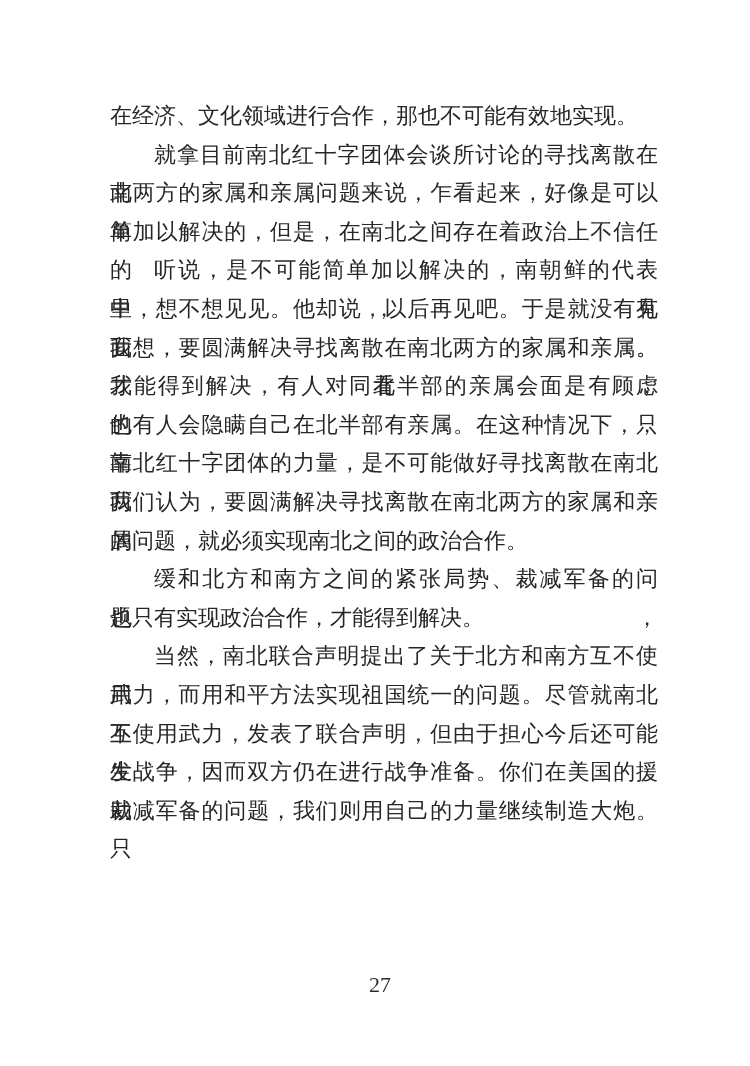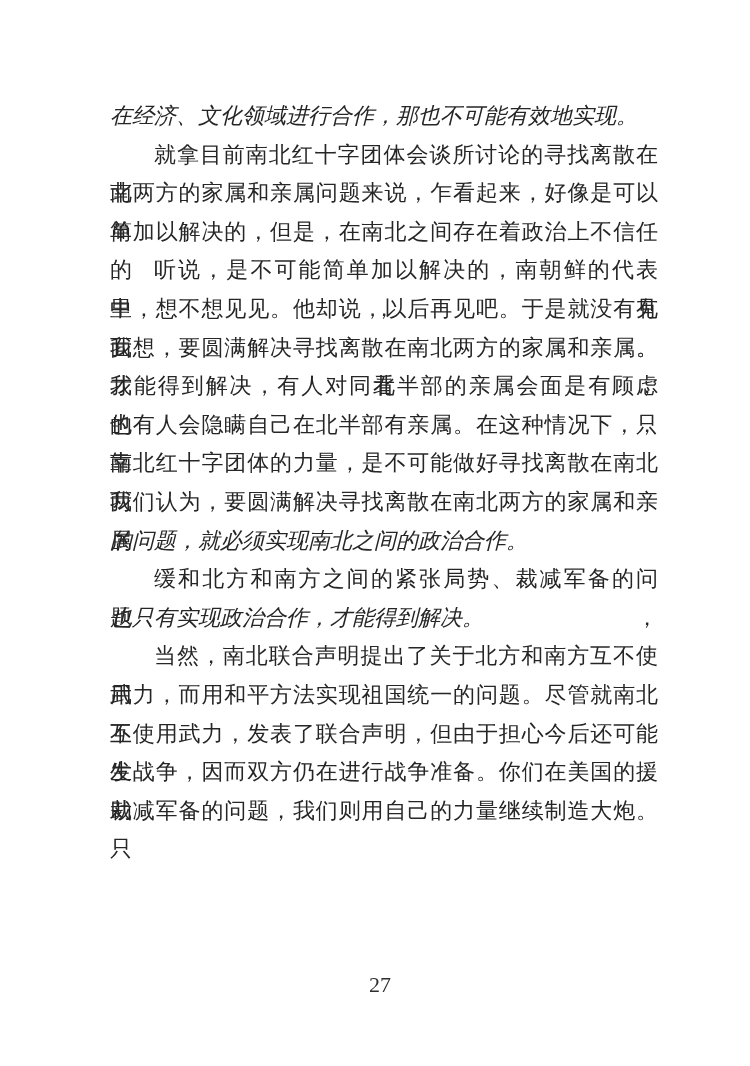--- a/index.html
+++ b/index.html
@@ -26,21 +26,20 @@
   .line {
     height: 38.6px;
     line-height: 38.6px;
     text-align: justify;
     text-align-last: justify;
     letter-spacing: 0px;
   }
   
   .line.end {
     text-align-last: left;
-    font-style: italic;
   }
   
   .line.indent {
     text-indent: 44px;
   }
   .page-number {
     position: absolute;
     top: 972px;
     left: 0;
     width: 100%;

